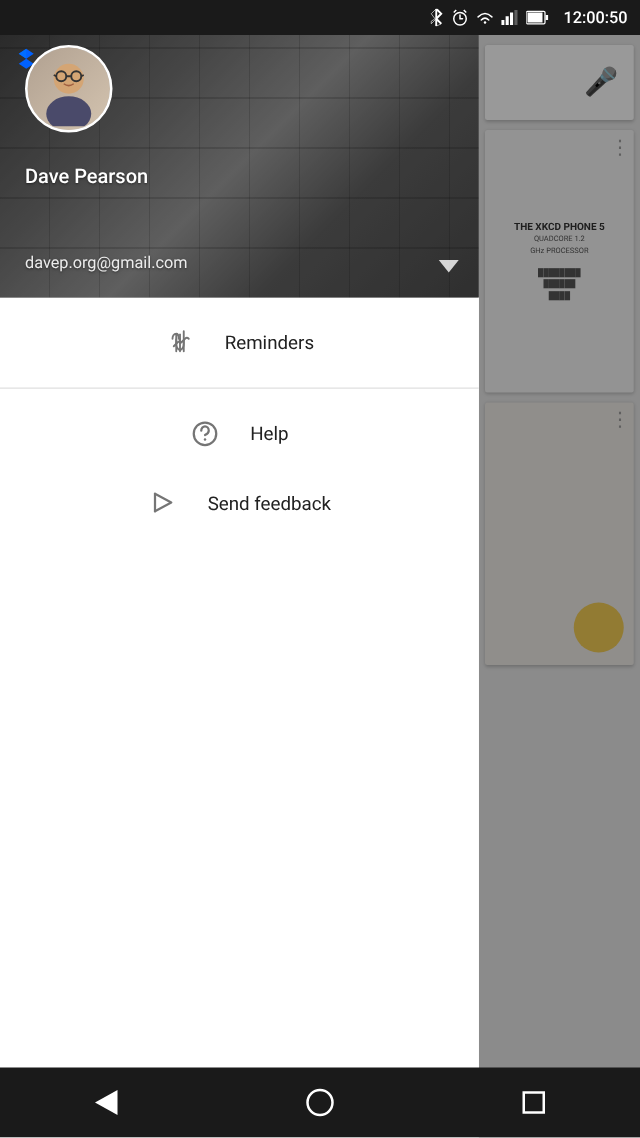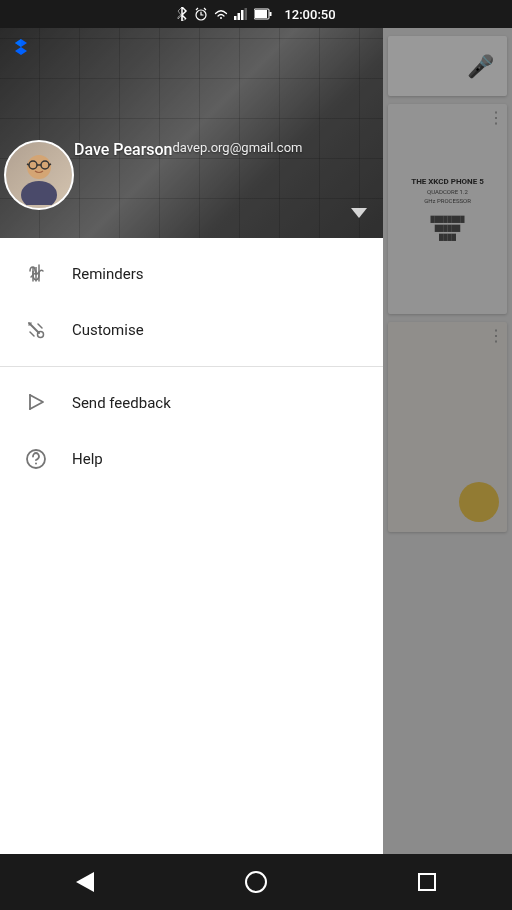--- a/index.html
+++ b/index.html
@@ -14,21 +14,21 @@
 
     
     .status-bar {
       position: absolute;
       top: 0; left: 0;
       width: 512px;
       height: 28px;
       background: #1a1a1a;
       display: flex;
       align-items: center;
-      justify-content: center;
+      justify-content: flex-end;
       padding: 0 10px;
       z-index: 100;
     }
     .status-bar-icons {
       display: flex;
       align-items: center;
       gap: 6px;
     }
     .status-bar-time {
       color: white;
@@ -172,24 +172,24 @@
 
     .header-dark-overlay {
       position: absolute;
       inset: 0;
       background: rgba(0,0,0,0.3);
     }
 
     .header-user-info {
       position: absolute;
       bottom: 20px;
-      left: 4px;
-      display: flex;
-      flex-direction: row;
-      gap: 0;
+      left: 20px;
+      display: flex;
+      flex-direction: column;
+      gap: 17px;
     }
 
     .avatar {
       width: 70px;
       height: 70px;
       border-radius: 50%;
       background: #ccc;
       border: 2px solid white;
       overflow: hidden;
       margin-bottom: 8px;
@@ -202,20 +202,21 @@
       color: white;
       font-size: 16px;
       font-weight: 500;
       text-shadow: 0 1px 2px rgba(0,0,0,0.5);
     }
 
     .user-email {
       color: rgba(255,255,255,0.9);
       font-size: 13px;
       text-shadow: 0 1px 2px rgba(0,0,0,0.5);
+      margin-top: 36px;
     }
 
     .dropdown-arrow {
       position: absolute;
       bottom: 20px;
       right: 16px;
       width: 0;
       height: 0;
       border-left: 8px solid transparent;
       border-right: 8px solid transparent;
@@ -238,20 +239,21 @@
       padding: 8px 0;
     }
 
     .menu-item {
       display: flex;
       align-items: center;
       height: 56px;
       padding: 0 24px;
       cursor: pointer;
       gap: 24px;
+      justify-content: center;
     }
 
     .menu-icon {
       width: 24px;
       height: 24px;
       display: flex;
       align-items: center;
       justify-content: center;
       color: #757575;
       flex-shrink: 0;
@@ -419,58 +421,46 @@
         <svg width="22" height="22" viewBox="0 0 22 22" fill="none">
           <path d="M8 4 L8 18 M14 2 L14 18 M11 8 L11 18 M5 8 C5 6 6 4 8 4 C10 4 10 6 10 8" stroke="#757575" stroke-width="1.5" fill="none" stroke-linecap="round"></path>
           <path d="M6 14 L9 11 C10 10 11 10 12 11 L15 8 C16 7 17 7 18 8" stroke="#757575" stroke-width="1.5" fill="none" stroke-linecap="round" stroke-linejoin="round"></path>
 
           <path d="M11 4 L11 12 M8 8 L8 12 M14 9 L14 12 M8 12 Q8 16 11 17 Q14 16 14 12" stroke="#757575" stroke-width="1.5" fill="none"></path>
         </svg>
       </div>
       <span class="menu-label">Reminders</span>
     </div>
 
-    <div class="menu-item">
-      <div class="menu-icon">
-        <svg width="22" height="22" viewBox="0 0 22 22" fill="none">
-          <line x1="4" y1="4" x2="14" y2="14" stroke="#757575" stroke-width="2" stroke-linecap="round"></line>
-          <circle cx="15.5" cy="15.5" r="3" stroke="#757575" stroke-width="1.5" fill="none"></circle>
-          <line x1="6" y1="4" x2="4" y2="6" stroke="#757575" stroke-width="1.5" stroke-linecap="round"></line>
-          <path d="M13 5 L17 9" stroke="#757575" stroke-width="1.5" stroke-linecap="round"></path>
-          <path d="M5 13 L9 17" stroke="#757575" stroke-width="1.5" stroke-linecap="round"></path>
-        </svg>
-      </div>
-      <span class="menu-label">Customise</span>
-    </div>
 
 
     <div class="menu-divider"></div>
 
-
-    <div class="menu-item">
-      <div class="menu-icon">
-        <svg width="22" height="22" viewBox="0 0 22 22" fill="none">
-          <path d="M5 3 L5 17" stroke="#757575" stroke-width="1.8" stroke-linecap="round"></path>
-          <path d="M5 3 L18 10 L5 17" stroke="#757575" stroke-width="1.8" stroke-linecap="round" stroke-linejoin="round" fill="none"></path>
-        </svg>
-      </div>
-      <span class="menu-label">Send feedback</span>
-    </div>
 
     <div class="menu-item">
       <div class="menu-icon">
         <svg width="22" height="22" viewBox="0 0 22 22" fill="none">
           <circle cx="11" cy="11" r="9" stroke="#757575" stroke-width="1.8"></circle>
           <path d="M8 8.5 C8 6.5 9.5 5 11 5 C12.5 5 14 6.5 14 8.5 C14 10.5 11 12 11 12" stroke="#757575" stroke-width="1.8" stroke-linecap="round"></path>
           <circle cx="11" cy="15.5" r="1" fill="#757575"></circle>
         </svg>
       </div>
       <span class="menu-label">Help</span>
     </div>
 
+    <div class="menu-item">
+      <div class="menu-icon">
+        <svg width="22" height="22" viewBox="0 0 22 22" fill="none">
+          <path d="M5 3 L5 17" stroke="#757575" stroke-width="1.8" stroke-linecap="round"></path>
+          <path d="M5 3 L18 10 L5 17" stroke="#757575" stroke-width="1.8" stroke-linecap="round" stroke-linejoin="round" fill="none"></path>
+        </svg>
+      </div>
+      <span class="menu-label">Send feedback</span>
+    </div>
+
   </div>
 </div>
 
 <div class="bottom-nav">
   <div class="nav-btn">
     <div class="nav-back"></div>
   </div>
   <div class="nav-btn">
     <div class="nav-home"></div>
   </div>

